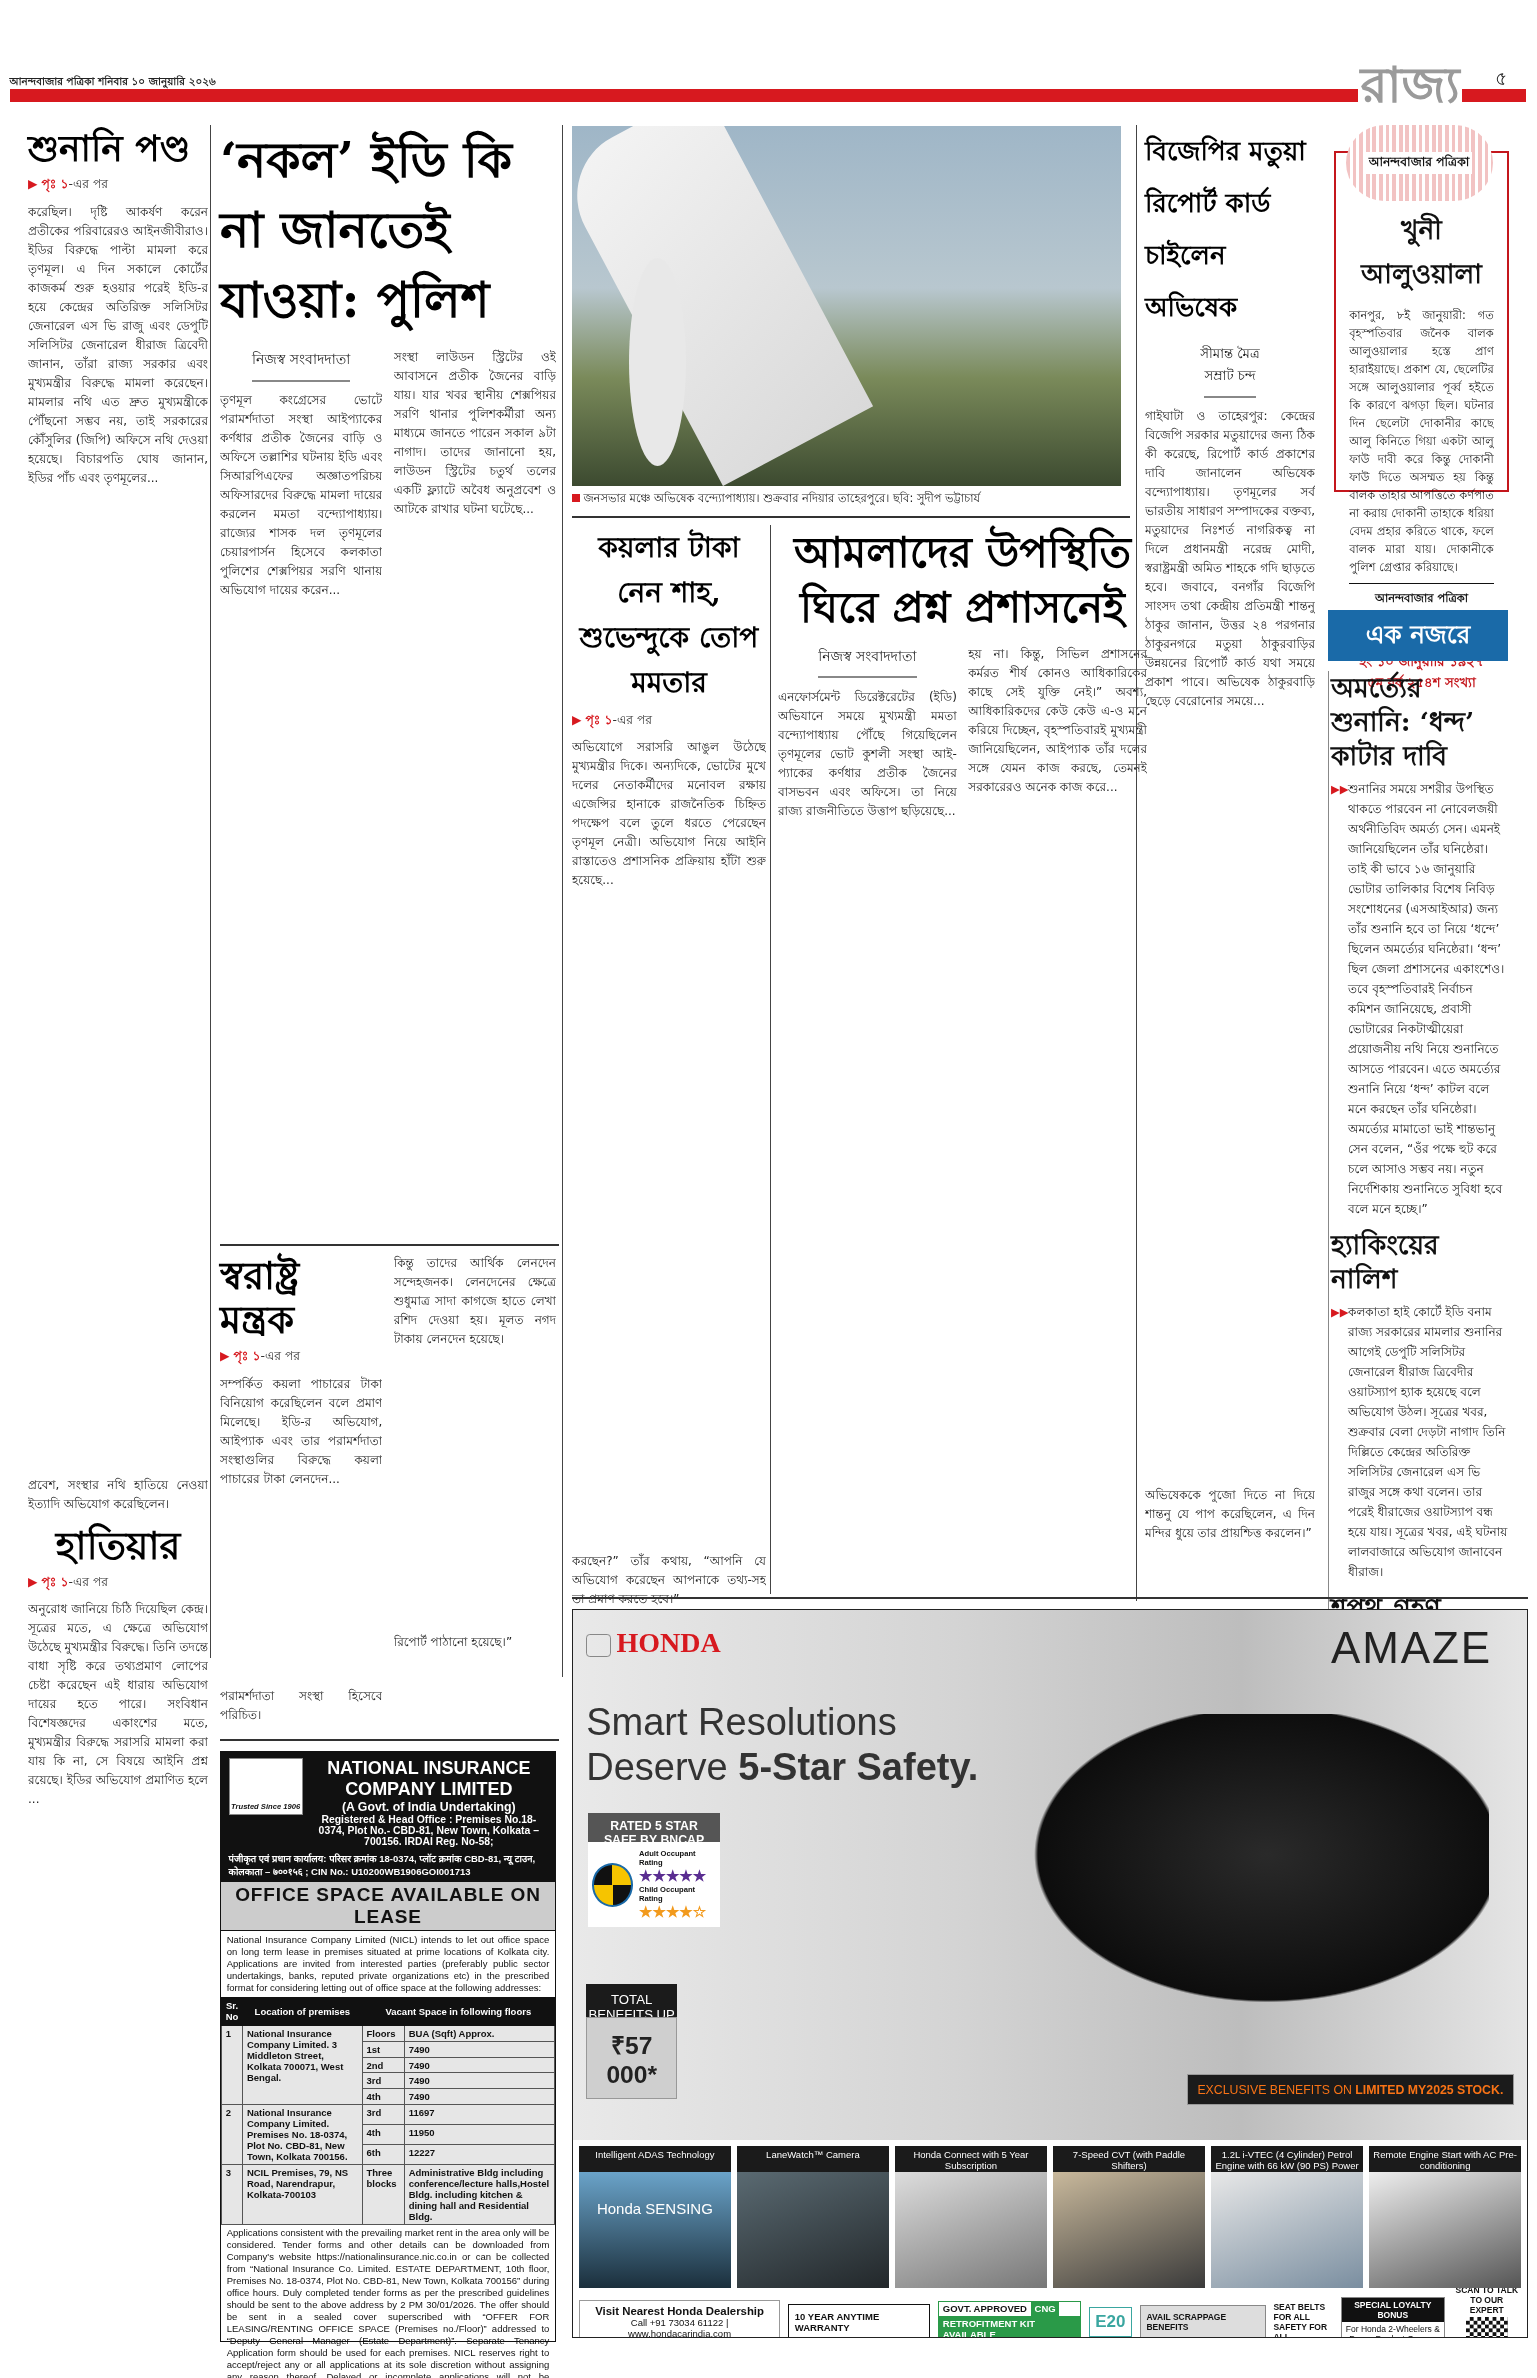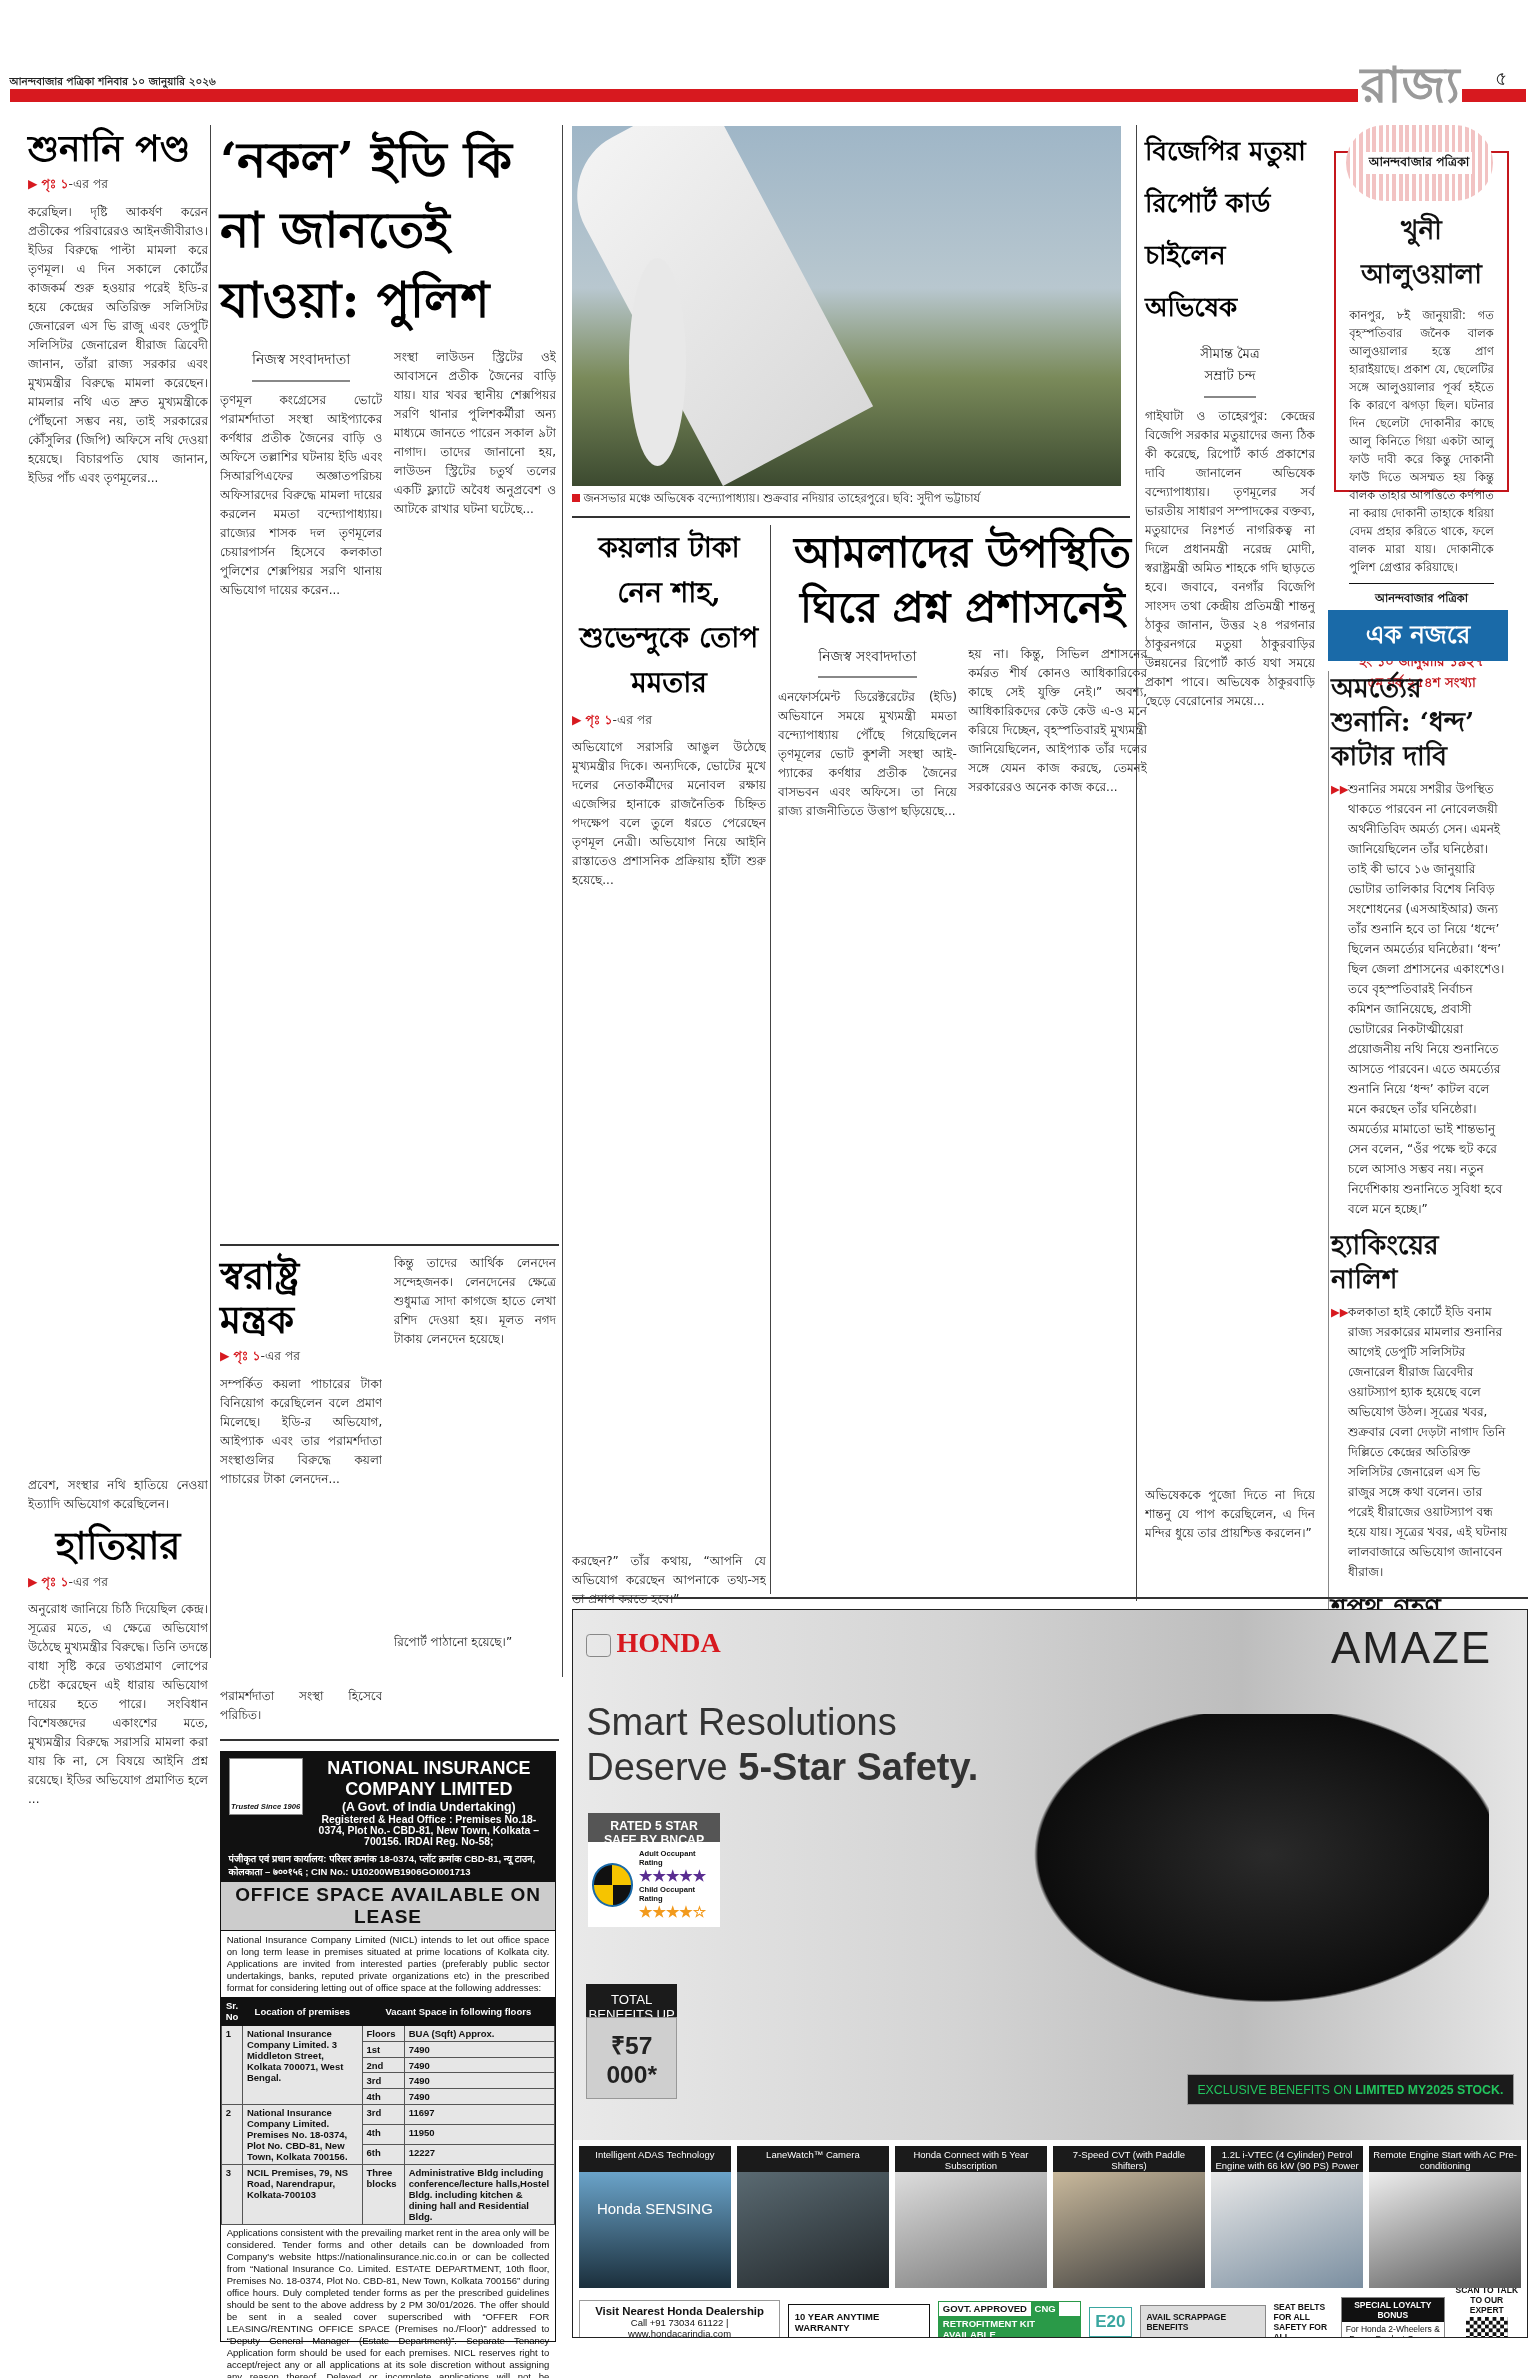--- a/index.html
+++ b/index.html
@@ -254,21 +254,21 @@
       <div style="font-size:7.6px;font-weight:bold">
         <div>Adult Occupant Rating</div>
         <div style="color:#5a2d91;font-size:15px">★★★★★</div>
         <div>Child Occupant Rating</div>
         <div style="color:#f29a1d;font-size:15px">★★★★☆</div>
       </div>
     </div>
     <div class="car"></div>
     <div style="position:absolute;left:13.2px;top:374px;width:91px;background:#1b1b1b;color:#fff;font-size:13.2px;text-align:center;padding:7.6px 1.9px">TOTAL BENEFITS UP TO</div>
     <div style="position:absolute;left:13.2px;top:407px;width:91px;background:#cfcfcf;color:#222;font-size:24.6px;font-weight:bold;text-align:center;padding:9.5px 0;border:0.9px solid #999">₹57 000*</div>
-    <div style="position:absolute;right:13.2px;top:464px;background:#1b1b1b;color:#22c55e;font-size:12.3px;padding:7.6px 9.5px;border:0.9px solid #999"><span>EXCLUSIVE BENEFITS ON </span><b>LIMITED MY2025 STOCK.</b></div>
+    <div style="position:absolute;right:13.2px;top:464px;background:#1b1b1b;color:#f97316;font-size:12.3px;padding:7.6px 9.5px;border:0.9px solid #999"><span>EXCLUSIVE BENEFITS ON </span><b>LIMITED MY2025 STOCK.</b></div>
   </div>
   <div style="display:flex;gap:5.7px;padding:5.7px">
     <div class="feature"><span>Intelligent ADAS Technology</span><div class="img" style="background:linear-gradient(180deg,#6aa3c9,#1b2f3c);color:#fff;font-size:15px;padding-top:28px">Honda SENSING</div></div>
     <div class="feature"><span>LaneWatch™ Camera</span><div class="img"></div></div>
     <div class="feature"><span>Honda Connect with 5 Year Subscription</span><div class="img" style="background:linear-gradient(160deg,#ddd,#777)"></div></div>
     <div class="feature"><span>7-Speed CVT (with Paddle Shifters)</span><div class="img" style="background:linear-gradient(160deg,#c9b99c,#3a3a3a)"></div></div>
     <div class="feature"><span>1.2L i-VTEC (4 Cylinder) Petrol Engine with 66 kW (90 PS) Power</span><div class="img" style="background:linear-gradient(160deg,#e8e8e8,#7a8ea0)"></div></div>
     <div class="feature"><span>Remote Engine Start with AC Pre-conditioning</span><div class="img" style="background:linear-gradient(160deg,#eee,#555)"></div></div>
   </div>
   <div style="display:flex;gap:7.6px;padding:0 5.7px;align-items:center;height:57px">

